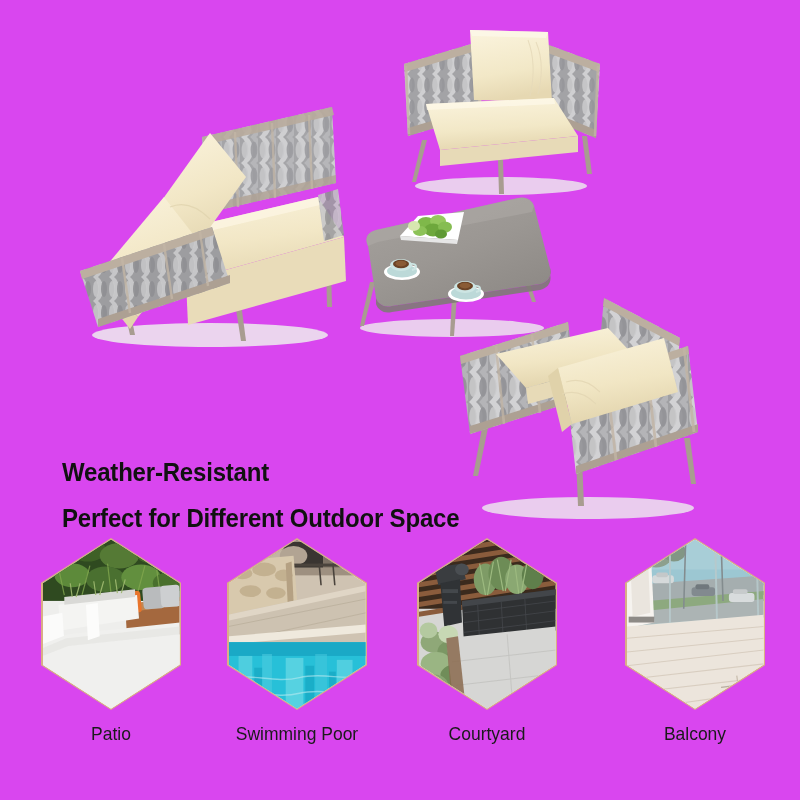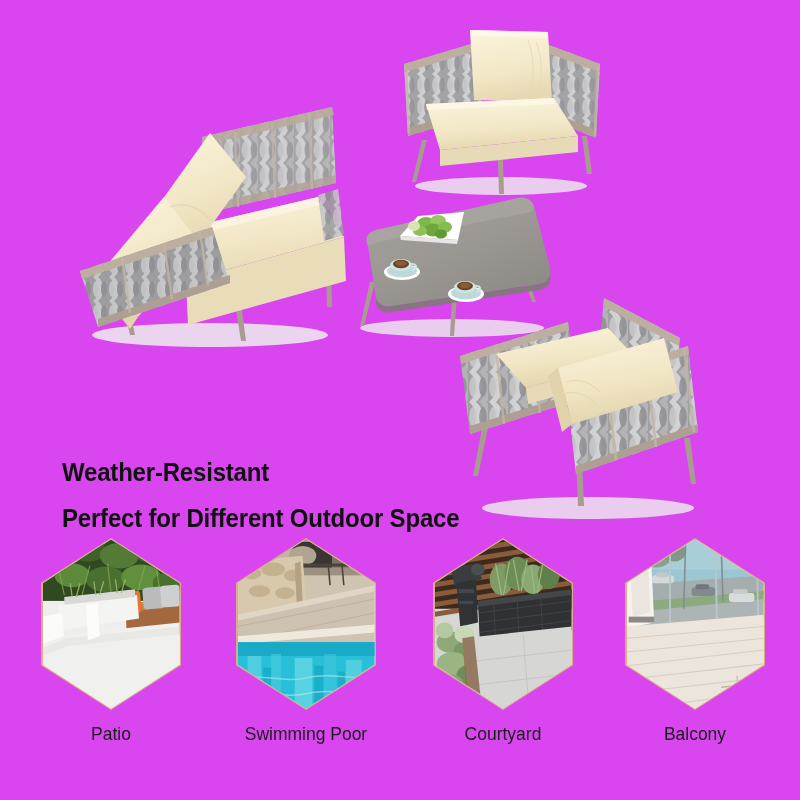--- a/index.html
+++ b/index.html
@@ -426,21 +426,21 @@
             <path d="M0 106 L26 96 L140 84 L140 172 L0 172 Z" fill="#f0f0ee"></path>
             <path d="M0 110 L24 100 L140 88 L140 96 L26 108 L0 118 Z" fill="#e4e4e1" opacity="0.7"></path>
 
             <path d="M44 66 L56 64 L58 98 L46 102 Z" fill="#fcfcfb"></path>
           </svg>
         </div>
       </div>
       <div class="hex-label">Patio</div>
     </div>
 
-    <div class="hex-cell" style="left:213px;">
+    <div class="hex-cell" style="left:204px;">
       <div class="hex-wrap">
         <div class="hex-border"></div>
         <div class="hex-inner">
           <svg viewBox="0 0 140 172" preserveAspectRatio="xMidYMid slice">
             <rect width="140" height="172" fill="#cfc3b2"></rect>
 
             <rect x="0" y="0" width="140" height="36" fill="#9e9080"></rect>
             <rect x="56" y="2" width="40" height="26" fill="#3a3531"></rect>
             <rect x="96" y="4" width="30" height="24" fill="#7d7165"></rect>
             <ellipse cx="44" cy="18" rx="16" ry="11" fill="#c3b5a2"></ellipse>
@@ -488,21 +488,21 @@
             <g stroke="#b8e9f0" stroke-width="1.4" opacity="0.6" fill="none">
               <path d="M0 140 C24 136 48 146 72 140 C96 134 118 144 140 138"></path>
               <path d="M0 156 C24 152 48 162 72 156 C96 150 118 160 140 154"></path>
             </g>
           </svg>
         </div>
       </div>
       <div class="hex-label">Swimming Poor</div>
     </div>
 
-    <div class="hex-cell" style="left:410px;">
+    <div class="hex-cell" style="left:394px;">
       <div class="hex-wrap">
         <div class="hex-border"></div>
         <div class="hex-inner">
           <svg viewBox="0 0 140 172" preserveAspectRatio="xMidYMid slice">
             <rect width="140" height="172" fill="#d6d6d4"></rect>
 
             <rect x="0" y="0" width="140" height="70" fill="#3b2a1d"></rect>
             <g fill="#8a5c3c">
               <rect x="-10" y="2" width="160" height="5" transform="rotate(-9 70 4)"></rect>
               <rect x="-10" y="12" width="160" height="5" transform="rotate(-9 70 14)"></rect>

